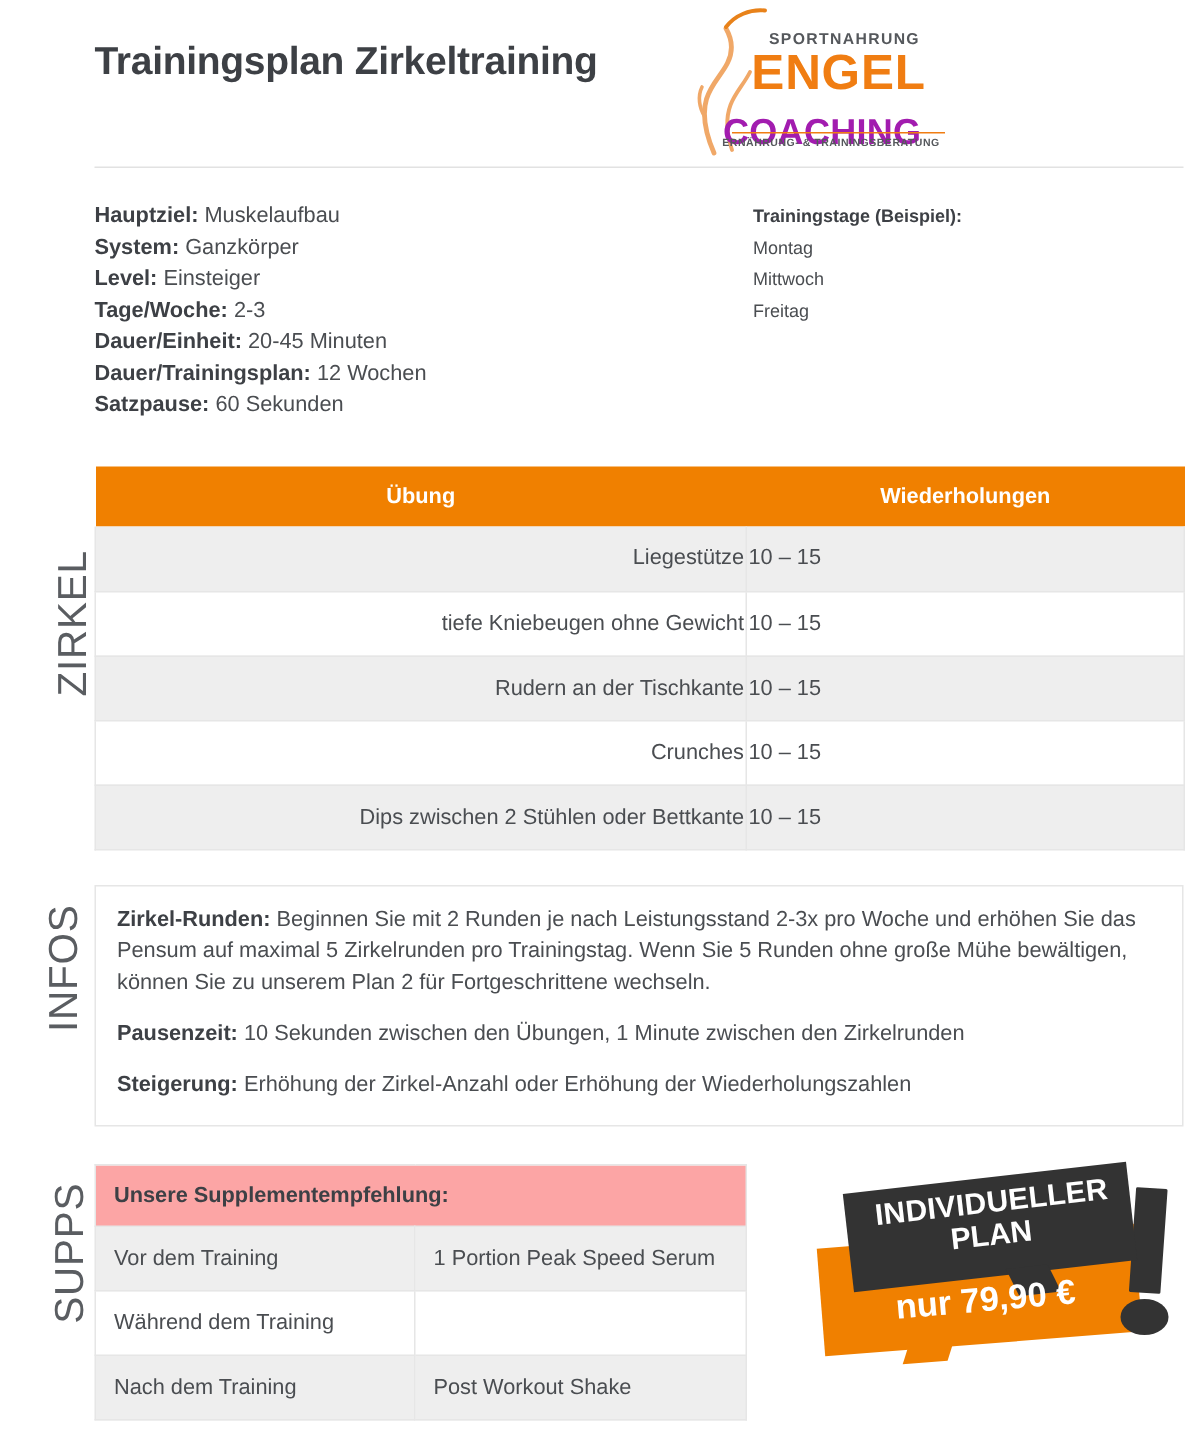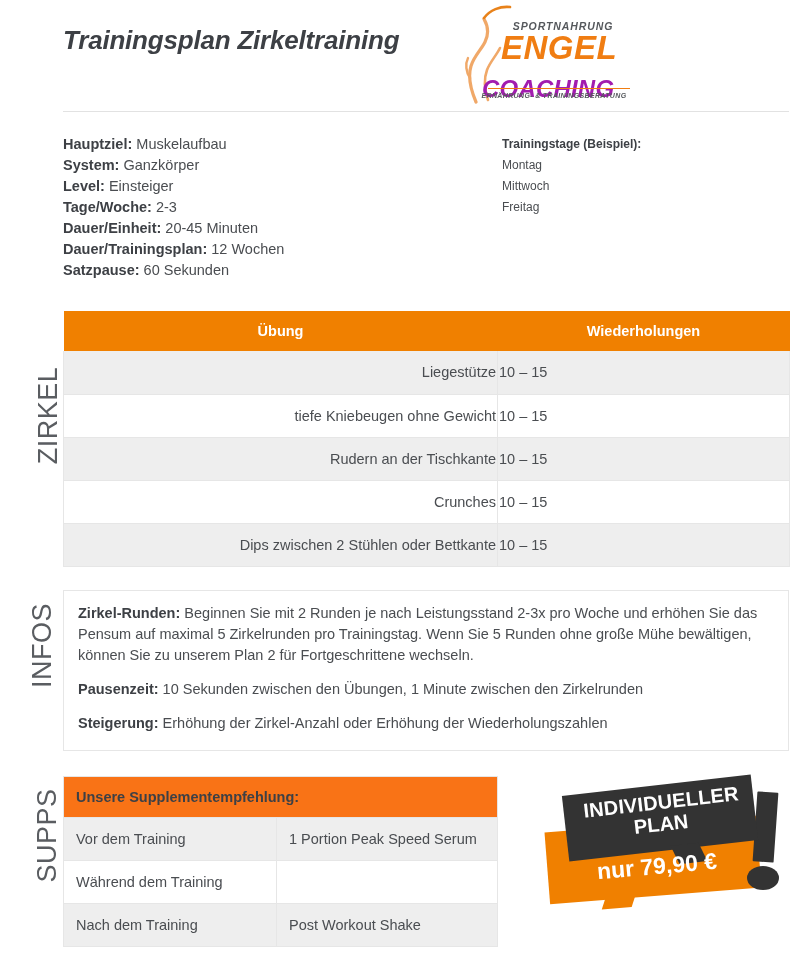--- a/index.html
+++ b/index.html
@@ -14,21 +14,21 @@
     position: relative;
     font-family: "Liberation Sans", sans-serif;
     color: #3f4145;
     overflow: hidden;
   }
 
   
   #page-header {
     position: absolute;
     left: 0; top: 0;
-    width: 652px; height: 112px; font-style: italic;
+    width: 652px; height: 112px;
   }
   #doc-title {
     position: absolute;
     left: 63px; top: 24px;
     width: 420px;
     font-size: 26px;
     font-weight: bold;
     line-height: 1.26;
     color: #3d4045;
     letter-spacing: -0.2px;
@@ -210,21 +210,21 @@
     font-size: 14.5px;
     color: #4a4d51;
     border-left: 1px solid #e6e6e6;
     border-right: 1px solid #e6e6e6;
     border-bottom: 1px solid #e6e6e6;
     padding-left: 12px;
     vertical-align: middle;
   }
   #supps-table tr.supps-head td {
     border-top: 1px solid #e6e6e6;
-    background: #f97316;
+    background: #fca5a5;
     font-weight: bold;
     color: #3d4045;
     height: 41px;
   }
   #supps-table tr.supps-row:nth-of-type(odd) td { background: #eeeeee; }
   #supps-table tr.supps-row:nth-of-type(even) td { background: #ffffff; }
   #supps-table tr.r-a td { background: #eeeeee !important; }
   #supps-table tr.r-b td { background: #ffffff !important; }
 
   

